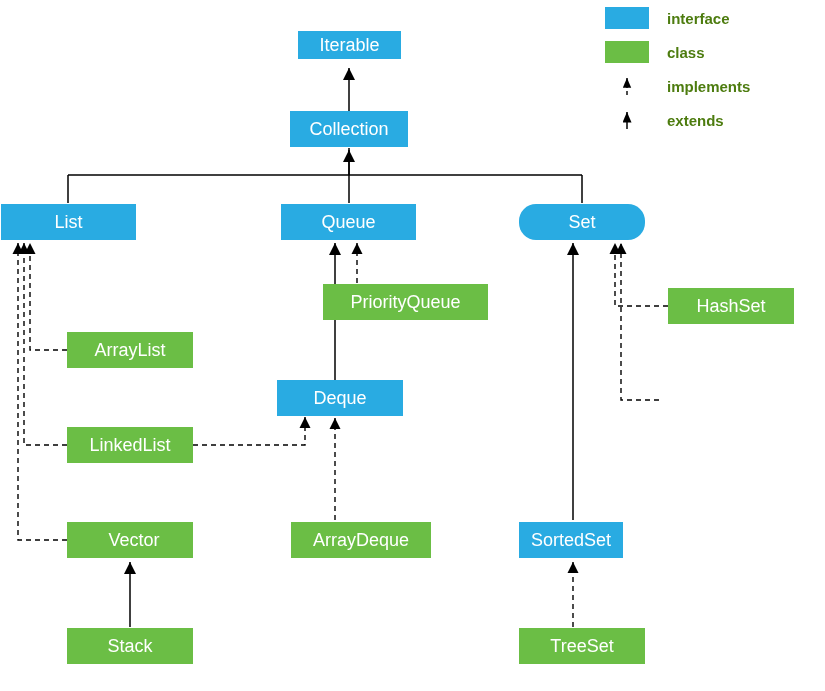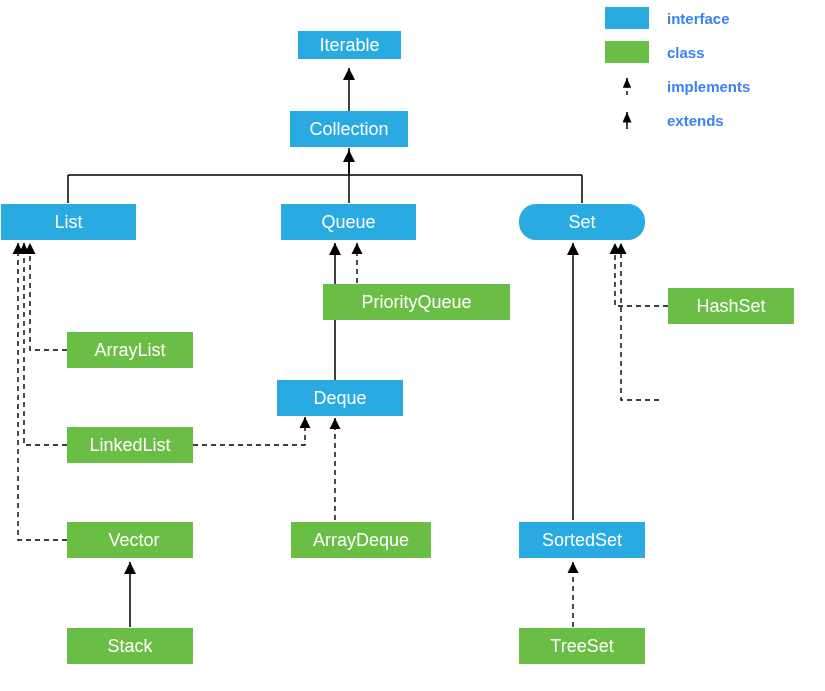--- a/index.html
+++ b/index.html
@@ -35,21 +35,21 @@
     pointer-events: none;
   }
 
   
   .legend {
     position: absolute;
     left: 605px;
     top: 3px;
     width: 210px;
     font-size: 15px;
-    color: #3b82f6;
+    color: #4d7c0f;
   }
   .legend-row {
     display: flex;
     align-items: center;
     height: 30px;
     margin-bottom: 4px;
   }
   .legend-swatch {
     width: 44px; height: 22px;
     margin-right: 18px;
@@ -111,24 +111,24 @@
   <div class="node interface" style="left:1px;   top:204px; width:135px; height:36px;text-align:right;">List</div>
   <div class="node interface" style="left:281px; top:204px; width:135px; height:36px;">Queue</div>
   <div class="node interface" style="left:519px; top:204px; width:126px; height:36px;border-radius:17px;">Set</div>
 
   <div class="node class" style="left:67px;  top:332px; width:126px; height:36px;">ArrayList</div>
   <div class="node class" style="left:67px;  top:427px; width:126px; height:36px;">LinkedList</div>
   <div class="node class" style="left:67px;  top:522px; width:126px; height:36px;padding-left:8px;">Vector</div>
   <div class="node class" style="left:67px;  top:628px; width:126px; height:36px;">Stack</div>
 
   <div class="node interface" style="left:277px; top:380px; width:126px; height:36px;">Deque</div>
-  <div class="node class" style="left:323px; top:284px; width:187px; height:36px;">PriorityQueue</div>
+  <div class="node class" style="left:323px; top:284px; width:165px; height:36px;">PriorityQueue</div>
   <div class="node class" style="left:291px; top:522px; width:140px; height:36px;">ArrayDeque</div>
 
-  <div class="node interface" style="left:519px; top:522px; width:126px; height:36px;text-align:center;">SortedSet</div>
+  <div class="node interface" style="left:519px; top:522px; width:104px; height:36px;text-align:center;">SortedSet</div>
   <div class="node class" style="left:519px; top:628px; width:126px; height:36px;">TreeSet</div>
   <div class="node class" style="left:668px; top:288px; width:126px; height:36px;">HashSet</div>
 
   <div class="legend">
     <div class="legend-row">
       <div class="legend-swatch interface"></div>
       <div class="legend-label">interface</div>
     </div>
     <div class="legend-row">
       <div class="legend-swatch class"></div>

